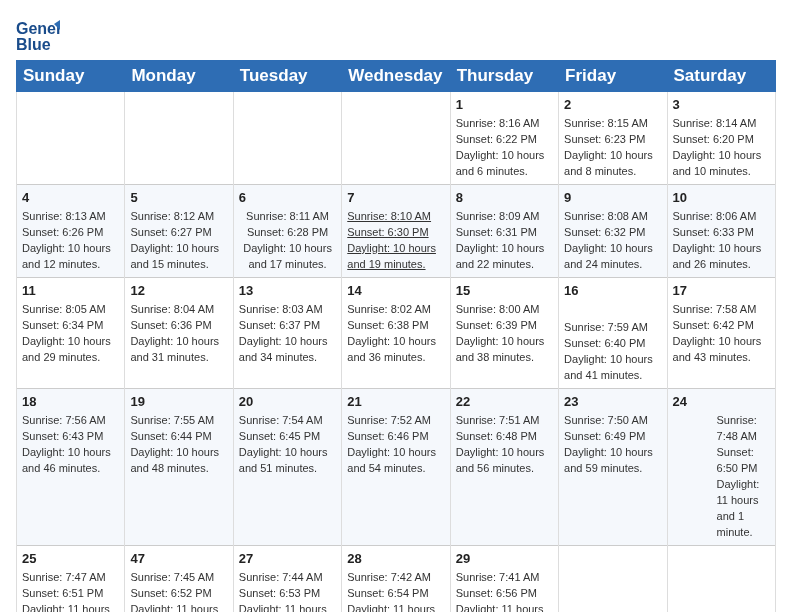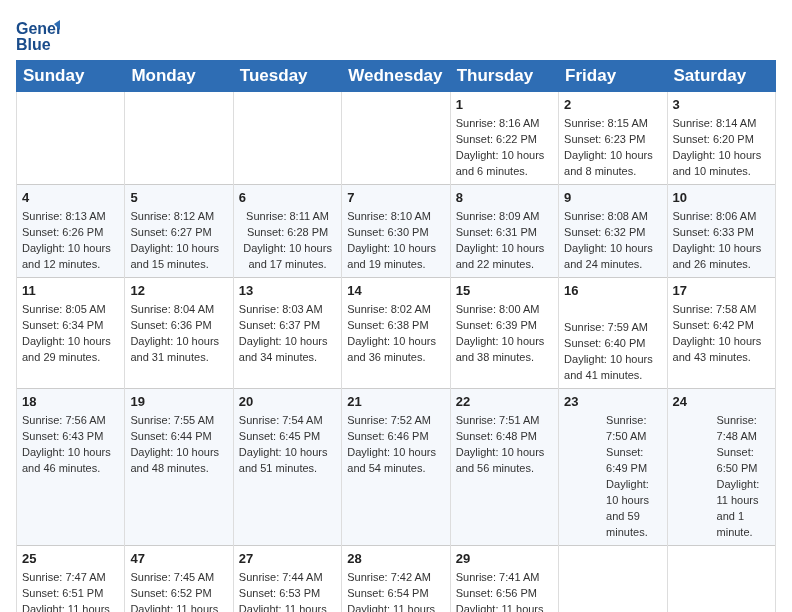--- a/index.html
+++ b/index.html
@@ -172,21 +172,21 @@
         </td>
         <td>
           <span class="day-number">6</span>
           <div class="cell-content" style="white-space: pre-line; text-align: center;">Sunrise: 8:11 AM
 Sunset: 6:28 PM
 Daylight: 10 hours
 and 17 minutes.</div>
         </td>
         <td>
           <span class="day-number">7</span>
-          <div class="cell-content" style="white-space: pre-line;">Sunrise: 8:10 AM
+          <div class="cell-content" style="white-space: pre-line; text-decoration: underline;">Sunrise: 8:10 AM
 Sunset: 6:30 PM
 Daylight: 10 hours
 and 19 minutes.</div>
         </td>
         <td>
           <span class="day-number">8</span>
           <div class="cell-content" style="white-space: pre-line;">Sunrise: 8:09 AM
 Sunset: 6:31 PM
 Daylight: 10 hours
 and 22 minutes.</div>
@@ -288,21 +288,21 @@
         </td>
         <td>
           <span class="day-number">22</span>
           <div class="cell-content" style="white-space: pre-line;">Sunrise: 7:51 AM
 Sunset: 6:48 PM
 Daylight: 10 hours
 and 56 minutes.</div>
         </td>
         <td>
           <span class="day-number">23</span>
-          <div class="cell-content" style="white-space: pre-line; margin-left: 42px;">Sunrise: 7:50 AM
+          <div class="cell-content" style="white-space: pre-line;">Sunrise: 7:50 AM
 Sunset: 6:49 PM
 Daylight: 10 hours
 and 59 minutes.</div>
         </td>
         <td>
           <span class="day-number">24</span>
           <div class="cell-content" style="white-space: pre-line; margin-left: 44px;">Sunrise: 7:48 AM
 Sunset: 6:50 PM
 Daylight: 11 hours
 and 1 minute.</div>

